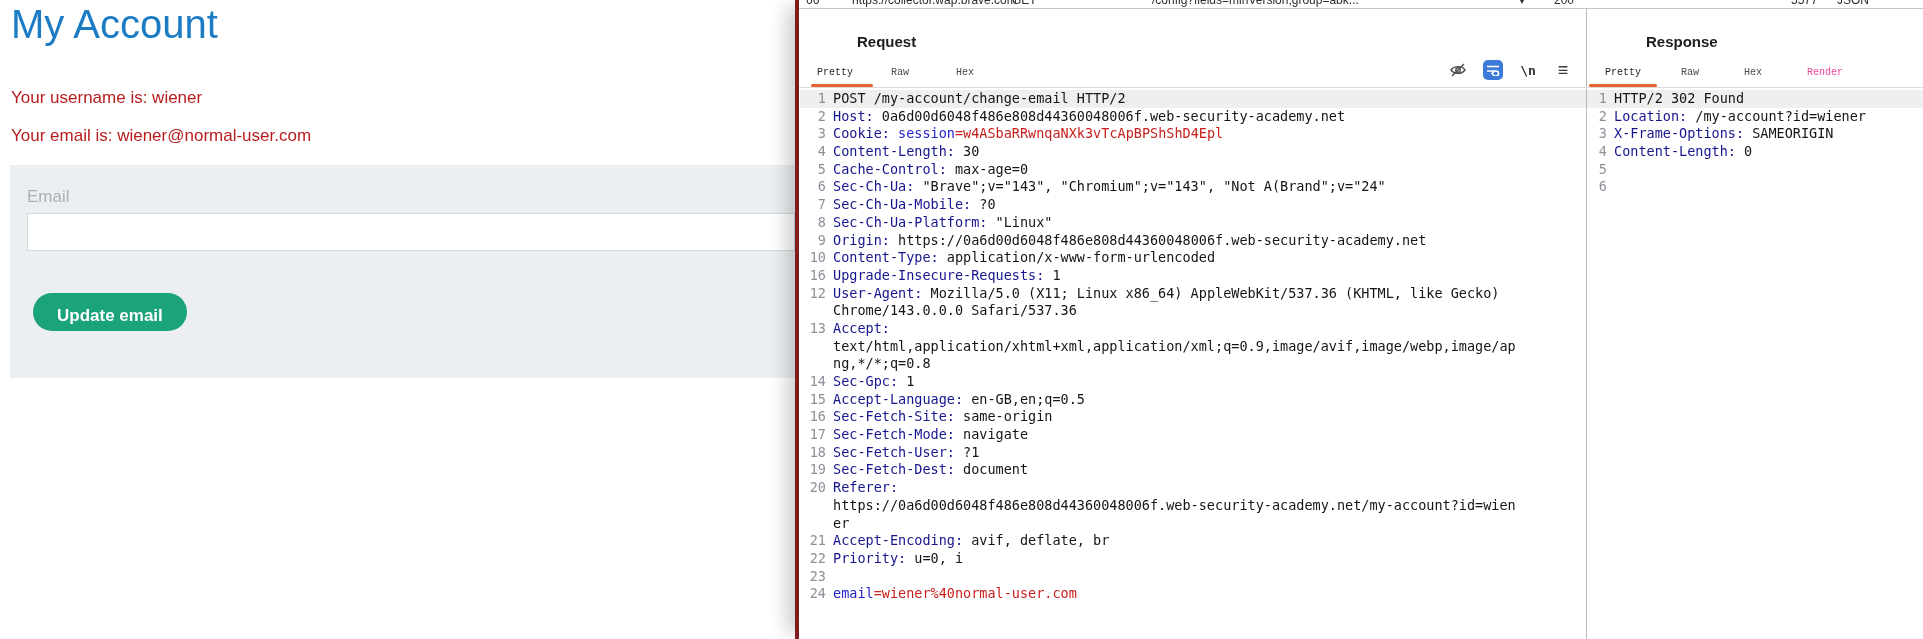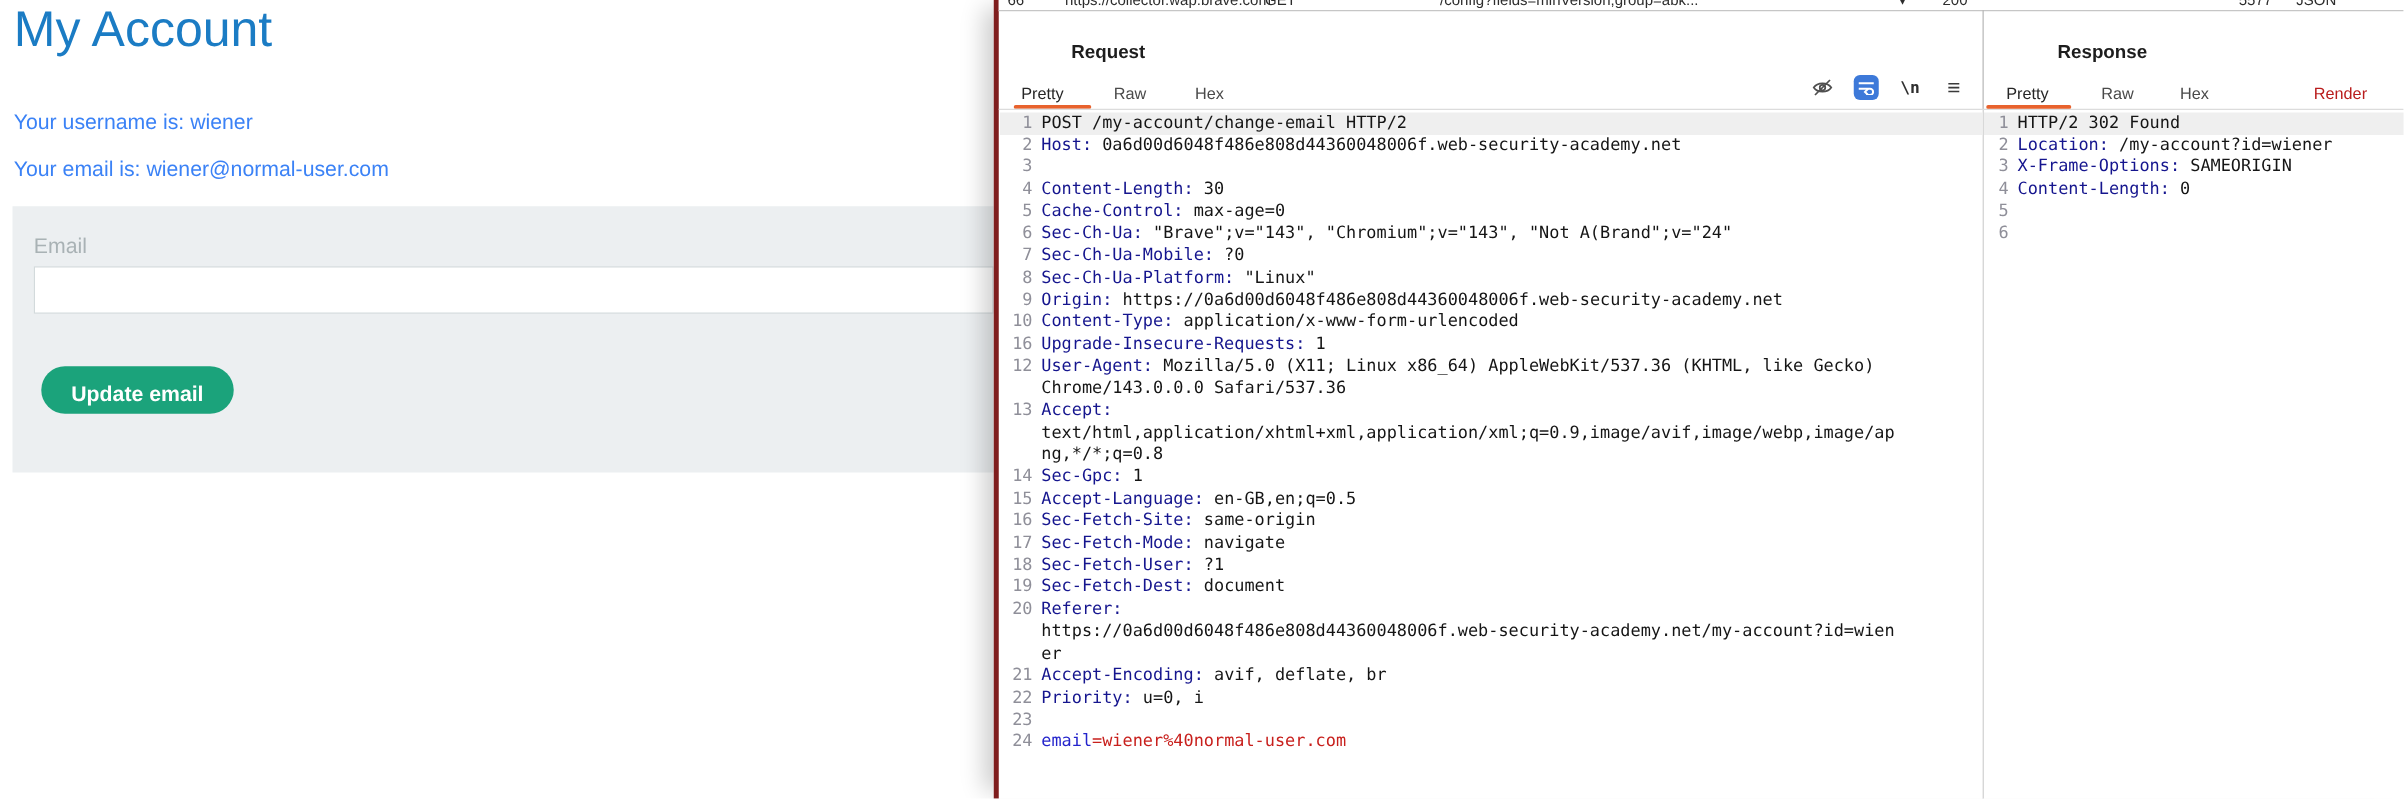--- a/index.html
+++ b/index.html
@@ -1,44 +1,44 @@
 <!DOCTYPE html>
 <html><head>
 <meta charset="utf-8">
 <style>
   html,body{margin:0;padding:0;background:#fff;}
   .root{position:relative;width:1923px;height:639px;background:#ffffff;overflow:hidden;
         font-family:"Liberation Sans",sans-serif;}
 
   
   .page-title{position:absolute;left:11px;top:2px;font-size:40px;font-weight:400;color:#1b7cc4;}
-  .body-line{position:absolute;left:11px;font-size:17px;color:#3b82f6;}
+  .body-line{position:absolute;left:11px;font-size:17px;color:#b91c1c;}
   .line-username{top:88px;}
   .line-email{top:126px;}
   .form-panel{position:absolute;left:10px;top:165px;width:785px;height:213px;background:#eceff1;}
   .email-label{position:absolute;left:17px;top:22px;font-size:17px;color:#a9b2b5;}
   .email-input{position:absolute;left:17px;top:48px;width:768px;height:38px;border:1px solid #d3dadc;
                background:#fff;box-sizing:border-box;font-size:15px;padding:0 8px;outline:none;}
   .update-btn{position:absolute;left:23px;top:128px;height:38px;padding:13px 24px;border:none;
               border-radius:19px;background:#1ba37b;color:#fff;font-size:17px;font-weight:bold;
               font-family:"Liberation Sans",sans-serif;cursor:pointer;}
 
   
   .burp{position:absolute;left:795px;top:0;width:1128px;height:639px;background:#fff;
         border-left:4px solid #7f1d1d;box-shadow:-14px 0 18px -6px rgba(0,0,0,0.20);box-sizing:border-box;}
   .topbar{position:absolute;left:0;top:0;width:100%;height:8px;overflow:hidden;
           border-bottom:1px solid #c6c6c6;background:#fff;}
   .topbar span{position:absolute;top:-7px;font-size:12px;line-height:14px;color:#2d2d2d;white-space:pre;}
   .divider{position:absolute;left:787px;top:8px;bottom:0;width:1px;background:#b9b9b9;}
 
   .panel-title{position:absolute;top:33px;font-size:15px;font-weight:bold;color:#1d1d1d;margin-left:44px;}
   .req-title{left:14px;} .res-title{left:803px;}
-  .tab{position:absolute;top:67px;font-size:13px;color:#4a4a4a;cursor:pointer;}
+  .tab{position:absolute;top:67px;font-size:10px;color:#4a4a4a;cursor:pointer;font-family:Liberation Mono, monospace;}
   .tab.active{color:#262626;}
-  .tab.disabled{color:#b91c1c;cursor:default;margin-left:44px;}
+  .tab.disabled{color:#ec4899;cursor:default;}
   .tabline{position:absolute;left:0;top:87px;width:100%;height:1px;background:#dcdcdc;}
   .underline{position:absolute;top:84px;height:3px;background:#e8622d;border-radius:2px;}
   .u-req{left:12px;width:62px;} .u-res{left:790px;width:68px;}
 
   .icon{position:absolute;top:60px;width:20px;height:20px;display:flex;align-items:center;
         justify-content:center;cursor:pointer;}
   .icon-eye{left:649px;} .icon-wrap{left:684px;background:#3d79d9;border-radius:5px;}
   .icon-nl{left:719px;font-size:13px;font-weight:600;color:#2f2f2f;font-family:"DejaVu Sans Mono",monospace;}
   .icon-menu{left:754px;font-size:18px;color:#3a3a3a;}
 
@@ -113,20 +113,21 @@
         <div class="row hl">
           <span class="num">1</span>
           <span class="code"><span class="sg-t">POST /my-account/change-email HTTP/2</span></span>
         </div>
         <div class="row">
           <span class="num">2</span>
           <span class="code"><span class="sg-h">Host:</span><span class="sg-t"> 0a6d00d6048f486e808d44360048006f.web-security-academy.net</span></span>
         </div>
         <div class="row">
           <span class="num">3</span>
+          <span class="code"><span class="sg-h">Cookie:</span><span class="sg-t"> </span><span class="sg-p">session</span><span class="sg-r">=w4ASbaRRwnqaNXk3vTcApBPShShD4Epl</span></span>
         </div>
         <div class="row">
           <span class="num">4</span>
           <span class="code"><span class="sg-h">Content-Length:</span><span class="sg-t"> 30</span></span>
         </div>
         <div class="row">
           <span class="num">5</span>
           <span class="code"><span class="sg-h">Cache-Control:</span><span class="sg-t"> max-age=0</span></span>
         </div>
         <div class="row">

